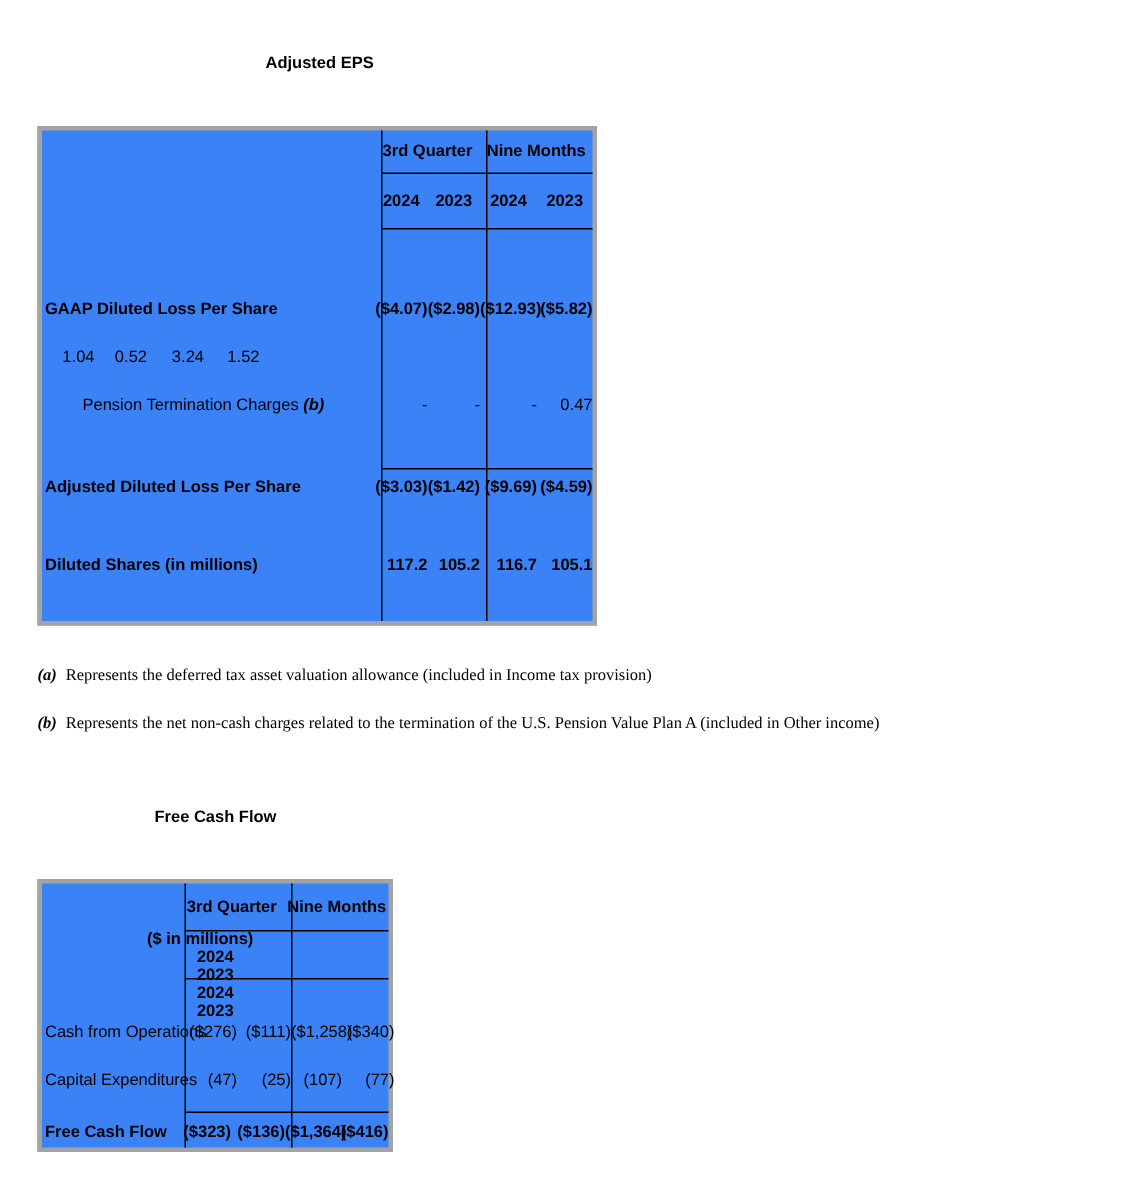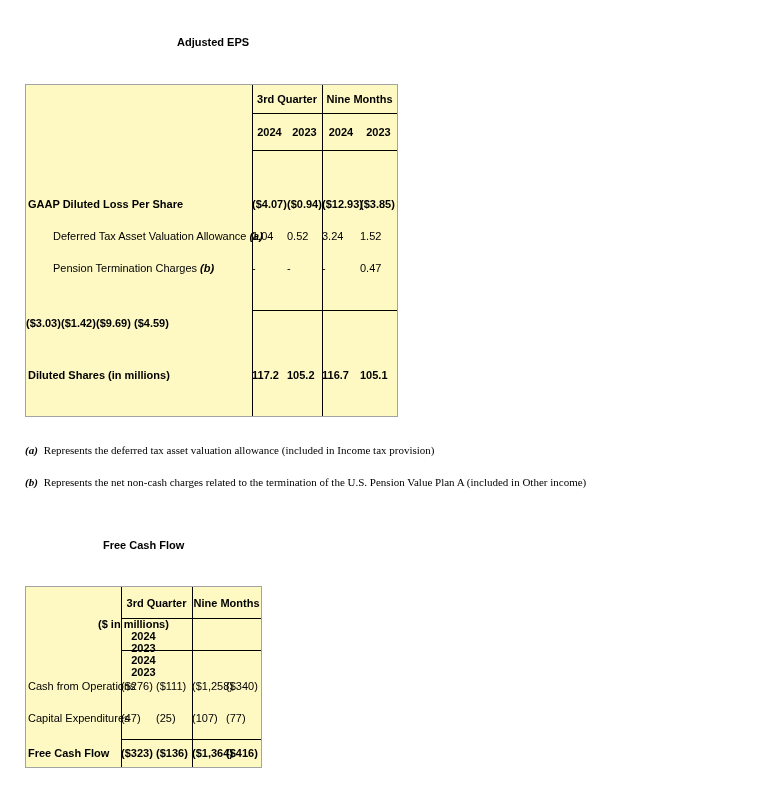--- a/index.html
+++ b/index.html
@@ -8,30 +8,30 @@
     width: 760px; height: 796px;
     position: relative;
     font-family: "Liberation Sans", "DejaVu Sans", sans-serif;
     font-size: 11px;
     color: #000000;
   }
   .section-title { position: absolute; font-weight: bold; white-space: nowrap; }
   #eps-title { left: 177px; top: 36px; }
   #fcf-title { left: 103px; top: 539px; }
 
-  .tbl { position: absolute; border: 1px solid #a3a3a3; background: #fef9c3; }
+  .tbl { position: absolute; border: 3px solid #a3a3a3; background: #3b82f6; }
   #eps-table { left: 25px; top: 84px; width: 373px; height: 333px; }
   #fcf-table { left: 25px; top: 586px; width: 237px; height: 182px; }
 
   .vline { position: absolute; top: 0; bottom: 0; width: 1px; background: #000; }
   .hline { position: absolute; height: 1px; background: #000; }
 
   .row { position: absolute; left: 0; right: 0; display: flex; align-items: center; }
   .lbl { white-space: nowrap; overflow: visible; }
-  .num { text-align: left; white-space: nowrap; flex: none; }
+  .num { text-align: right; white-space: nowrap; flex: none; }
   .grp { text-align: center; white-space: nowrap; flex: none; font-weight: bold; }
   .yr  { text-align: center; white-space: nowrap; flex: none; font-weight: bold; }
   .bold { font-weight: bold; }
   .marker { font-weight: bold; font-style: italic; margin-left: 3px; }
 
   
   #eps-table .vline.v1 { left: 226px; }
   #eps-table .vline.v2 { left: 296px; }
   #eps-table .hline { left: 226px; right: 0; }
   #eps-table .hA { top: 28px; }
@@ -99,42 +99,42 @@
     <div class="lbl"></div>
     <div class="yr c1">2024</div>
     <div class="yr c2">2023</div>
     <div class="yr c3">2024</div>
     <div class="yr c4">2023</div>
   </div>
 
   <div class="row r-gaap bold">
     <div class="lbl"><span>GAAP Diluted Loss Per Share</span><span class="marker"></span></div>
     <div class="num c1">($4.07)</div>
-    <div class="num c2">($0.94)</div>
+    <div class="num c2">($2.98)</div>
     <div class="num c3">($12.93)</div>
-    <div class="num c4">($3.85)</div>
+    <div class="num c4">($5.82)</div>
   </div>
 
   <div class="row r-dta">
-    <div class="lbl indent"><span>Deferred Tax Asset Valuation Allowance</span><span class="marker">(a)</span></div>
     <div class="num c1">1.04</div>
     <div class="num c2">0.52</div>
     <div class="num c3">3.24</div>
     <div class="num c4">1.52</div>
   </div>
 
   <div class="row r-pen">
     <div class="lbl indent"><span>Pension Termination Charges</span><span class="marker">(b)</span></div>
     <div class="num c1">-</div>
     <div class="num c2">-</div>
     <div class="num c3">-</div>
     <div class="num c4">0.47</div>
   </div>
 
   <div class="row r-adj bold">
+    <div class="lbl"><span>Adjusted Diluted Loss Per Share</span><span class="marker"></span></div>
     <div class="num c1">($3.03)</div>
     <div class="num c2">($1.42)</div>
     <div class="num c3">($9.69)</div>
     <div class="num c4">($4.59)</div>
   </div>
 
   <div class="row r-shr bold">
     <div class="lbl"><span>Diluted Shares (in millions)</span><span class="marker"></span></div>
     <div class="num c1">117.2</div>
     <div class="num c2">105.2</div>

